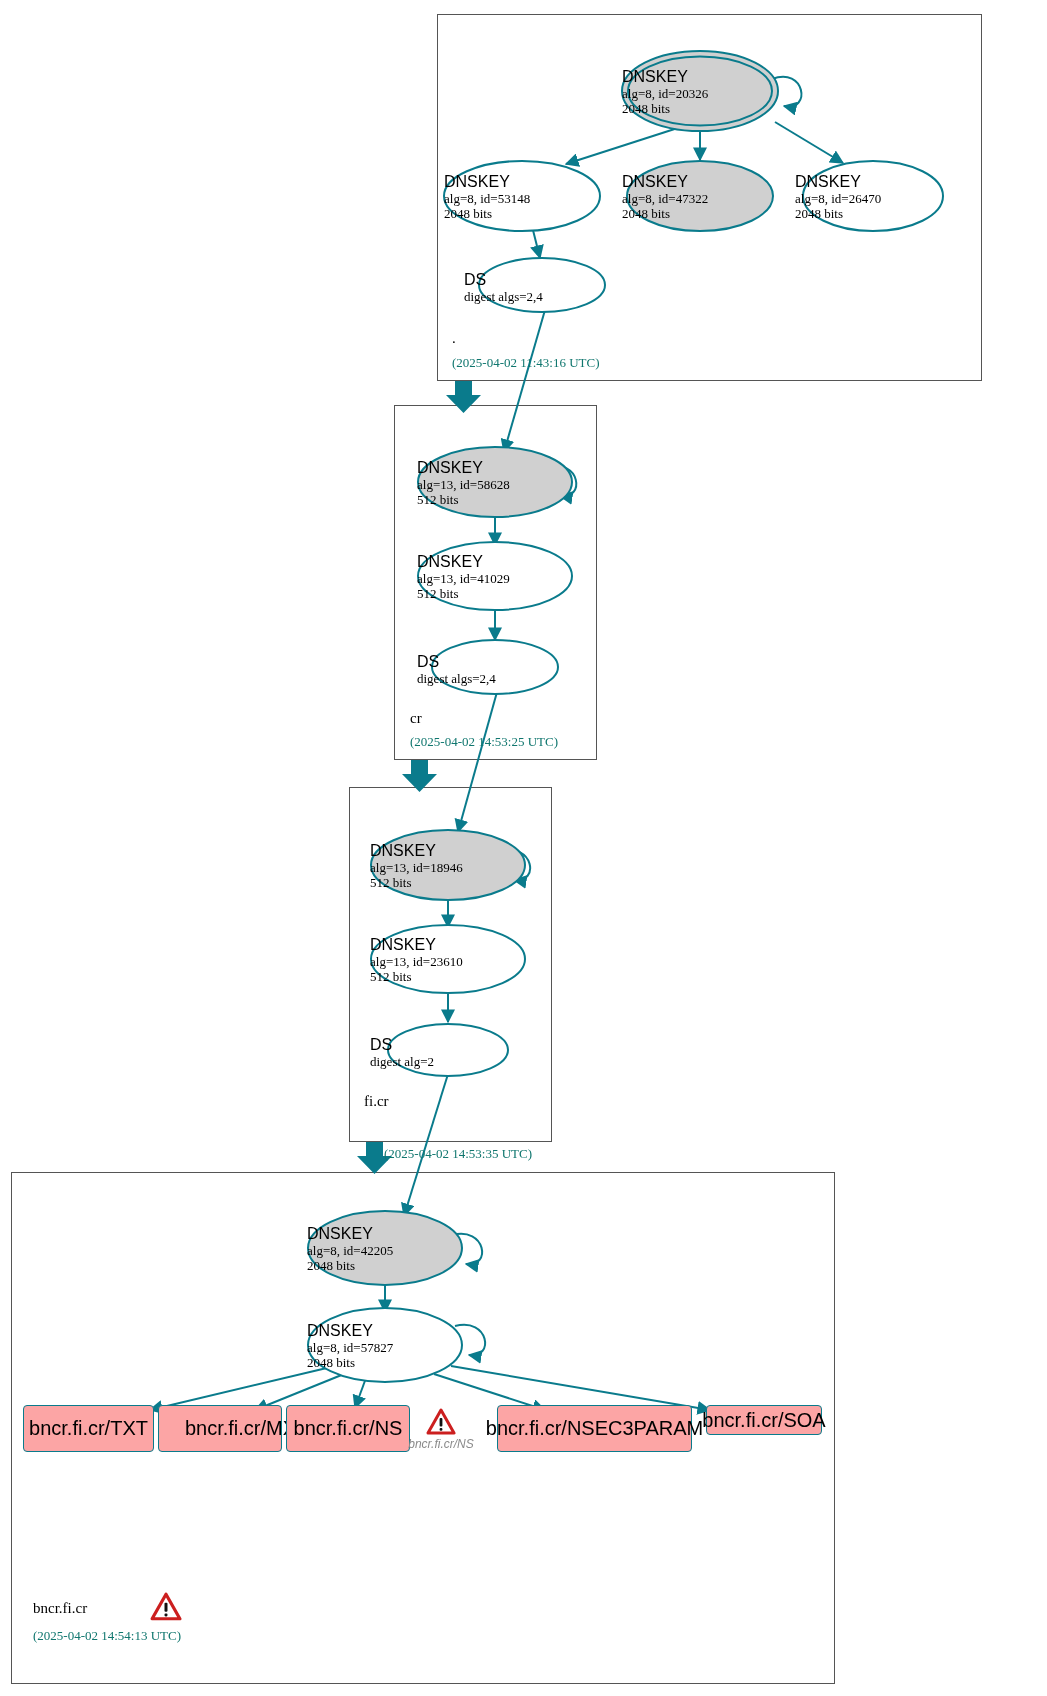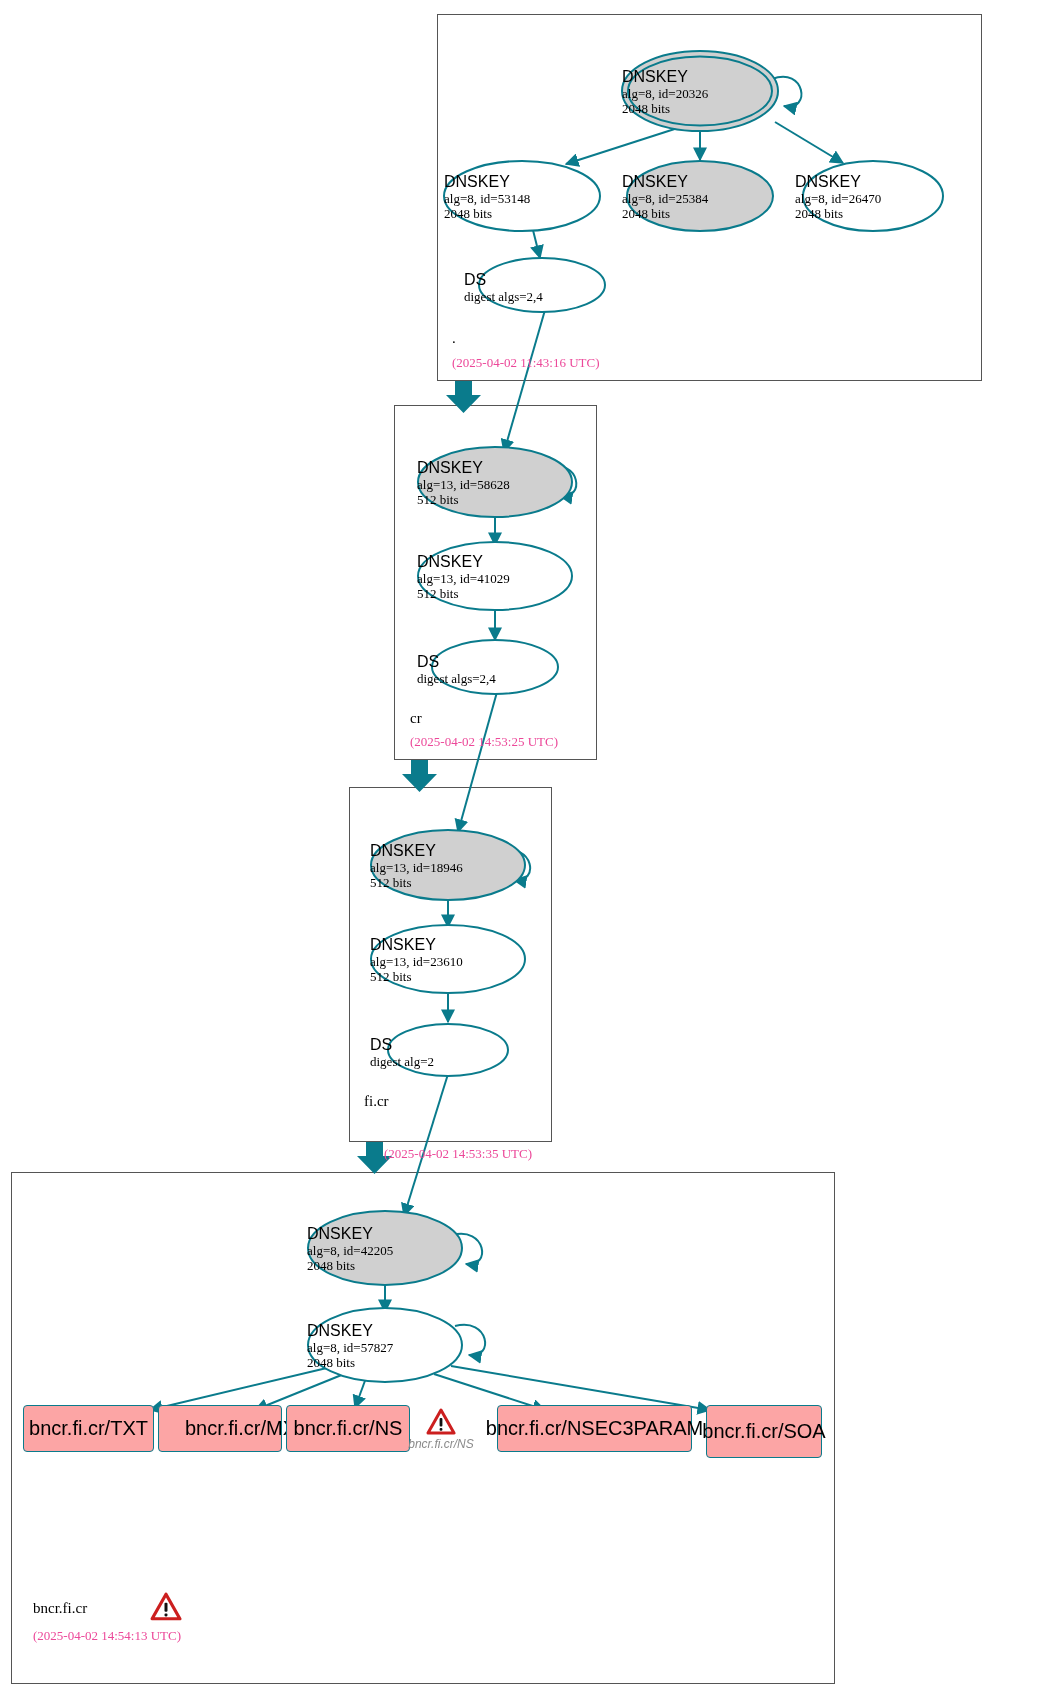--- a/index.html
+++ b/index.html
@@ -26,21 +26,21 @@
     font-family:"Liberation Serif", serif;
     font-size:15px;
     color:#000000;
     white-space:nowrap;
     z-index:3;
   }
   .zonestamp{
     position:absolute;
     font-family:"Liberation Serif", serif;
     font-size:13px;
-    color:#ec4899;
+    color:#0f766e;
     white-space:nowrap;
     z-index:3;
   }
 
   
   .nodetext{
     position:absolute;
     z-index:4;
     pointer-events:none;
     white-space:nowrap;
@@ -179,21 +179,21 @@
     <span class="t2">alg=8, id=20326</span>
     <span class="t3">2048 bits</span>
   </div>
   <div class="nodetext" style="left:444px;top:173px;width:156px;">
     <span class="t1">DNSKEY</span>
     <span class="t2">alg=8, id=53148</span>
     <span class="t3">2048 bits</span>
   </div>
   <div class="nodetext" style="left:622px;top:173px;width:156px;">
     <span class="t1">DNSKEY</span>
-    <span class="t2">alg=8, id=25384</span>
+    <span class="t2">alg=8, id=47322</span>
     <span class="t3">2048 bits</span>
   </div>
   <div class="nodetext" style="left:795px;top:173px;width:156px;">
     <span class="t1">DNSKEY</span>
     <span class="t2">alg=8, id=26470</span>
     <span class="t3">2048 bits</span>
   </div>
   <div class="nodetext" style="left:464px;top:271px;width:156px;">
     <span class="t1">DS</span>
     <span class="t2">digest algs=2,4</span>
@@ -237,21 +237,21 @@
   <div class="nodetext" style="left:307px;top:1322px;width:156px;">
     <span class="t1">DNSKEY</span>
     <span class="t2">alg=8, id=57827</span>
     <span class="t3">2048 bits</span>
   </div>
 
   <div class="rrset" style="left:23px;top:1405px;width:131px;height:47px;">bncr.fi.cr/TXT</div>
   <div class="rrset" style="left:158px;top:1405px;width:124px;height:47px;padding-left:41px;">bncr.fi.cr/MX</div>
   <div class="rrset" style="left:286px;top:1405px;width:124px;height:47px;">bncr.fi.cr/NS</div>
   <div class="rrset" style="left:497px;top:1405px;width:195px;height:47px;">bncr.fi.cr/NSEC3PARAM</div>
-  <div class="rrset" style="left:706px;top:1405px;width:116px;height:53px;">bncr.fi.cr/SOA</div>
+  <div class="rrset" style="left:706px;top:1405px;width:116px;height:30px;">bncr.fi.cr/SOA</div>
 
   <svg class="warnicon" style="left:426px;top:1408px;" width="30" height="27" viewBox="0 0 30 27">
     <path d="M15 2 L28 25 L2 25 Z" fill="#ffffff" stroke="#cc1f1f" stroke-width="3" stroke-linejoin="round"></path>
     <rect x="13.6" y="10" width="2.8" height="8.5" fill="#111111" rx="1"></rect>
     <rect x="13.6" y="20" width="2.8" height="2.8" fill="#111111" rx="1"></rect>
   </svg>
   <div class="errlabel" style="left:381px;top:1437px;width:120px;">bncr.fi.cr/NS</div>
 
   <div class="zonelabel" style="left:452px;top:330px;">.</div>
   <div class="zonestamp" style="left:452px;top:355px;">(2025-04-02 11:43:16 UTC)</div>

